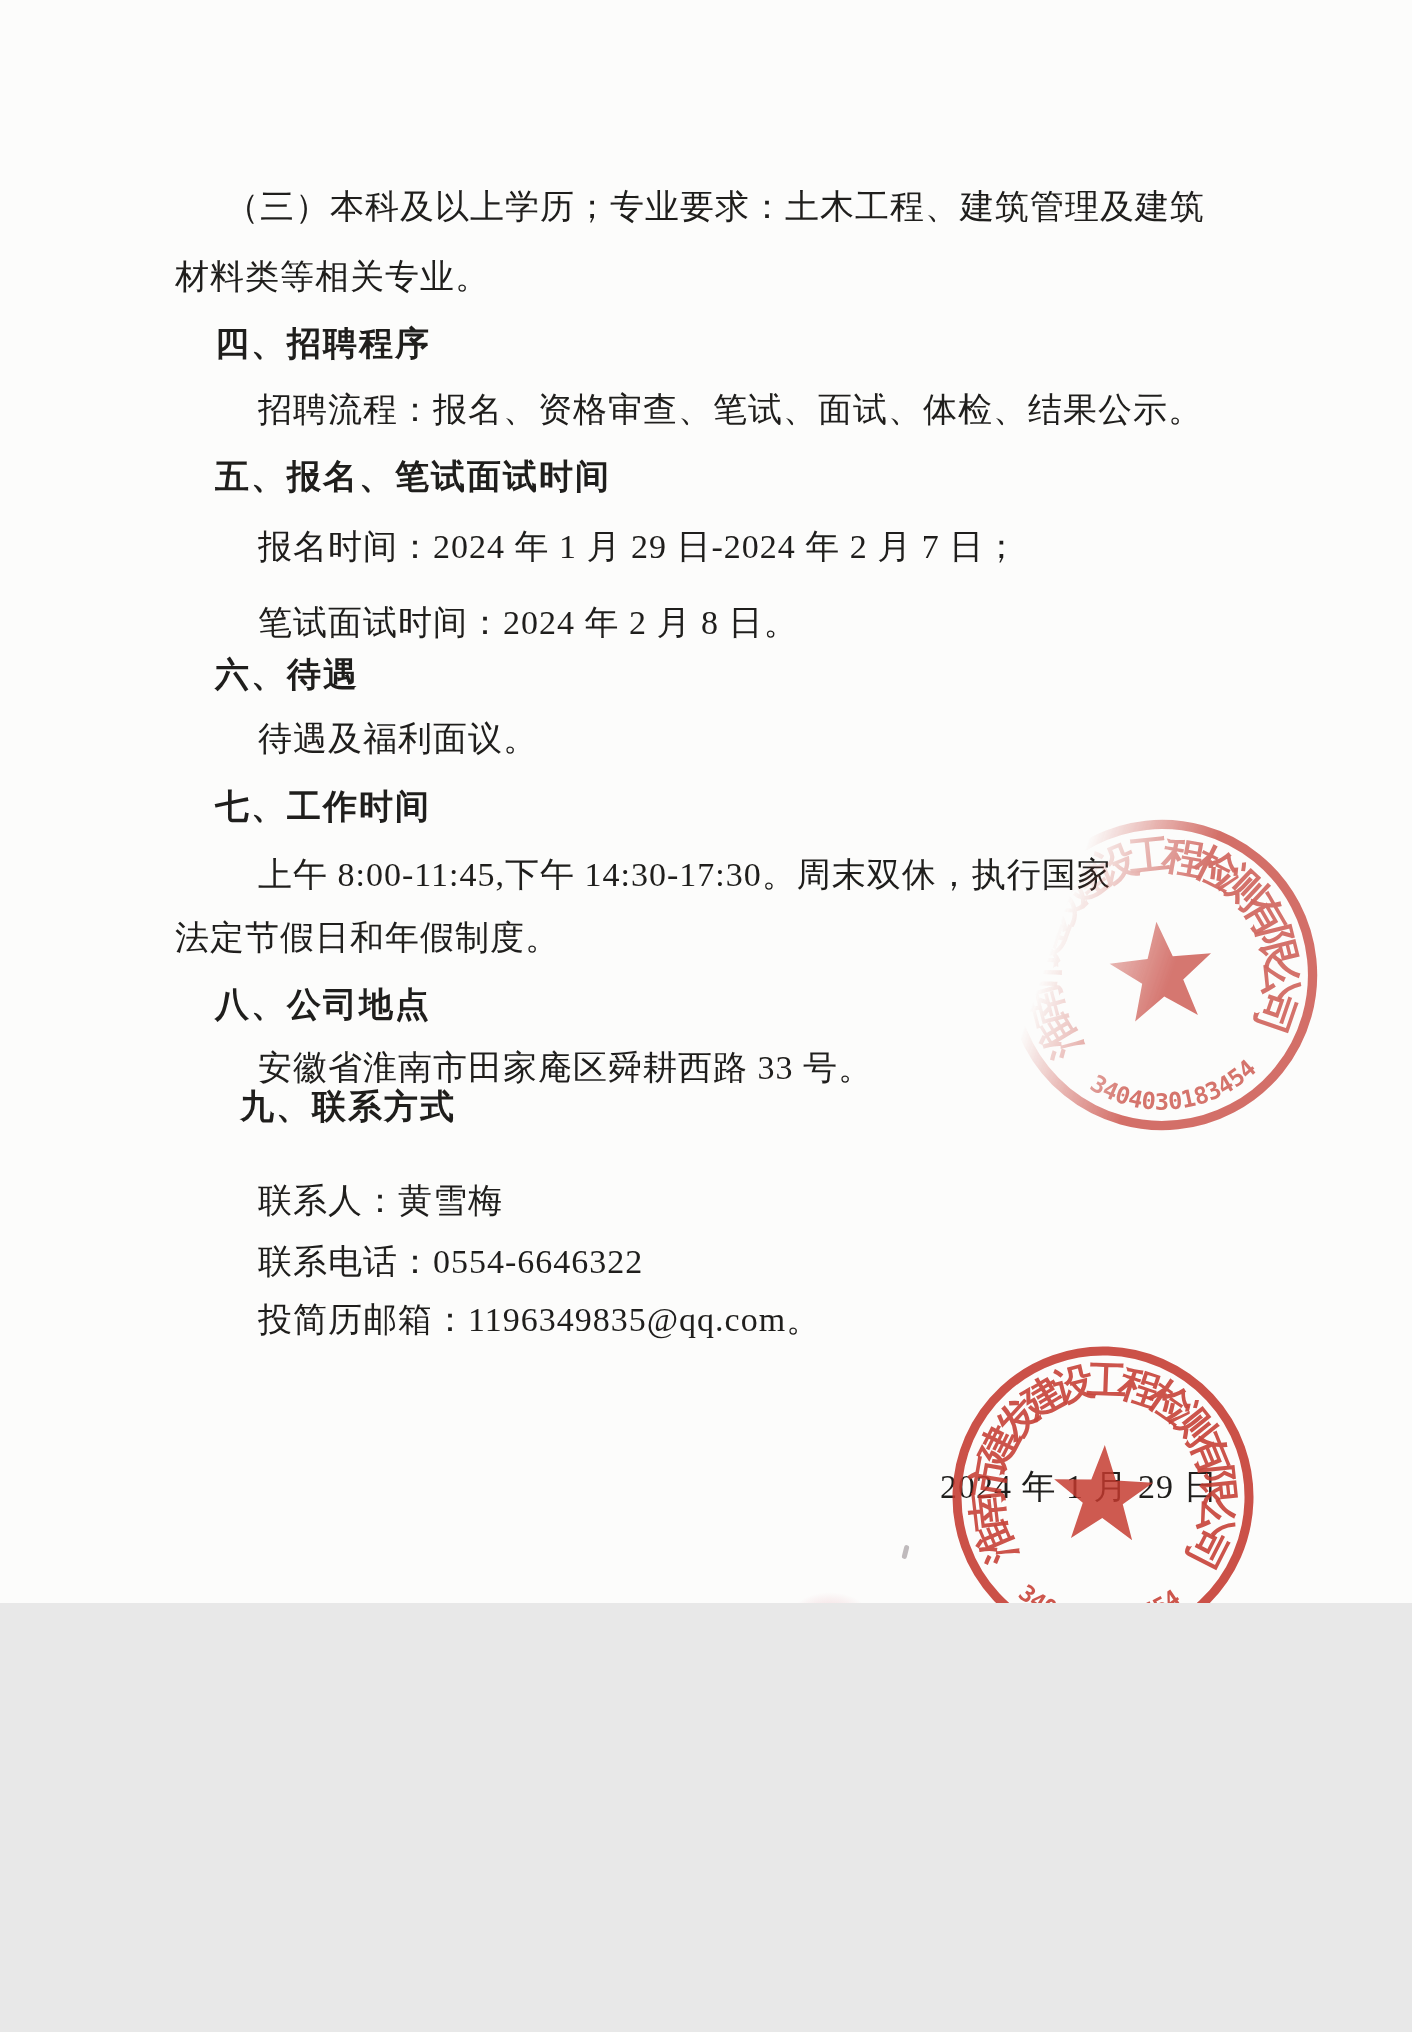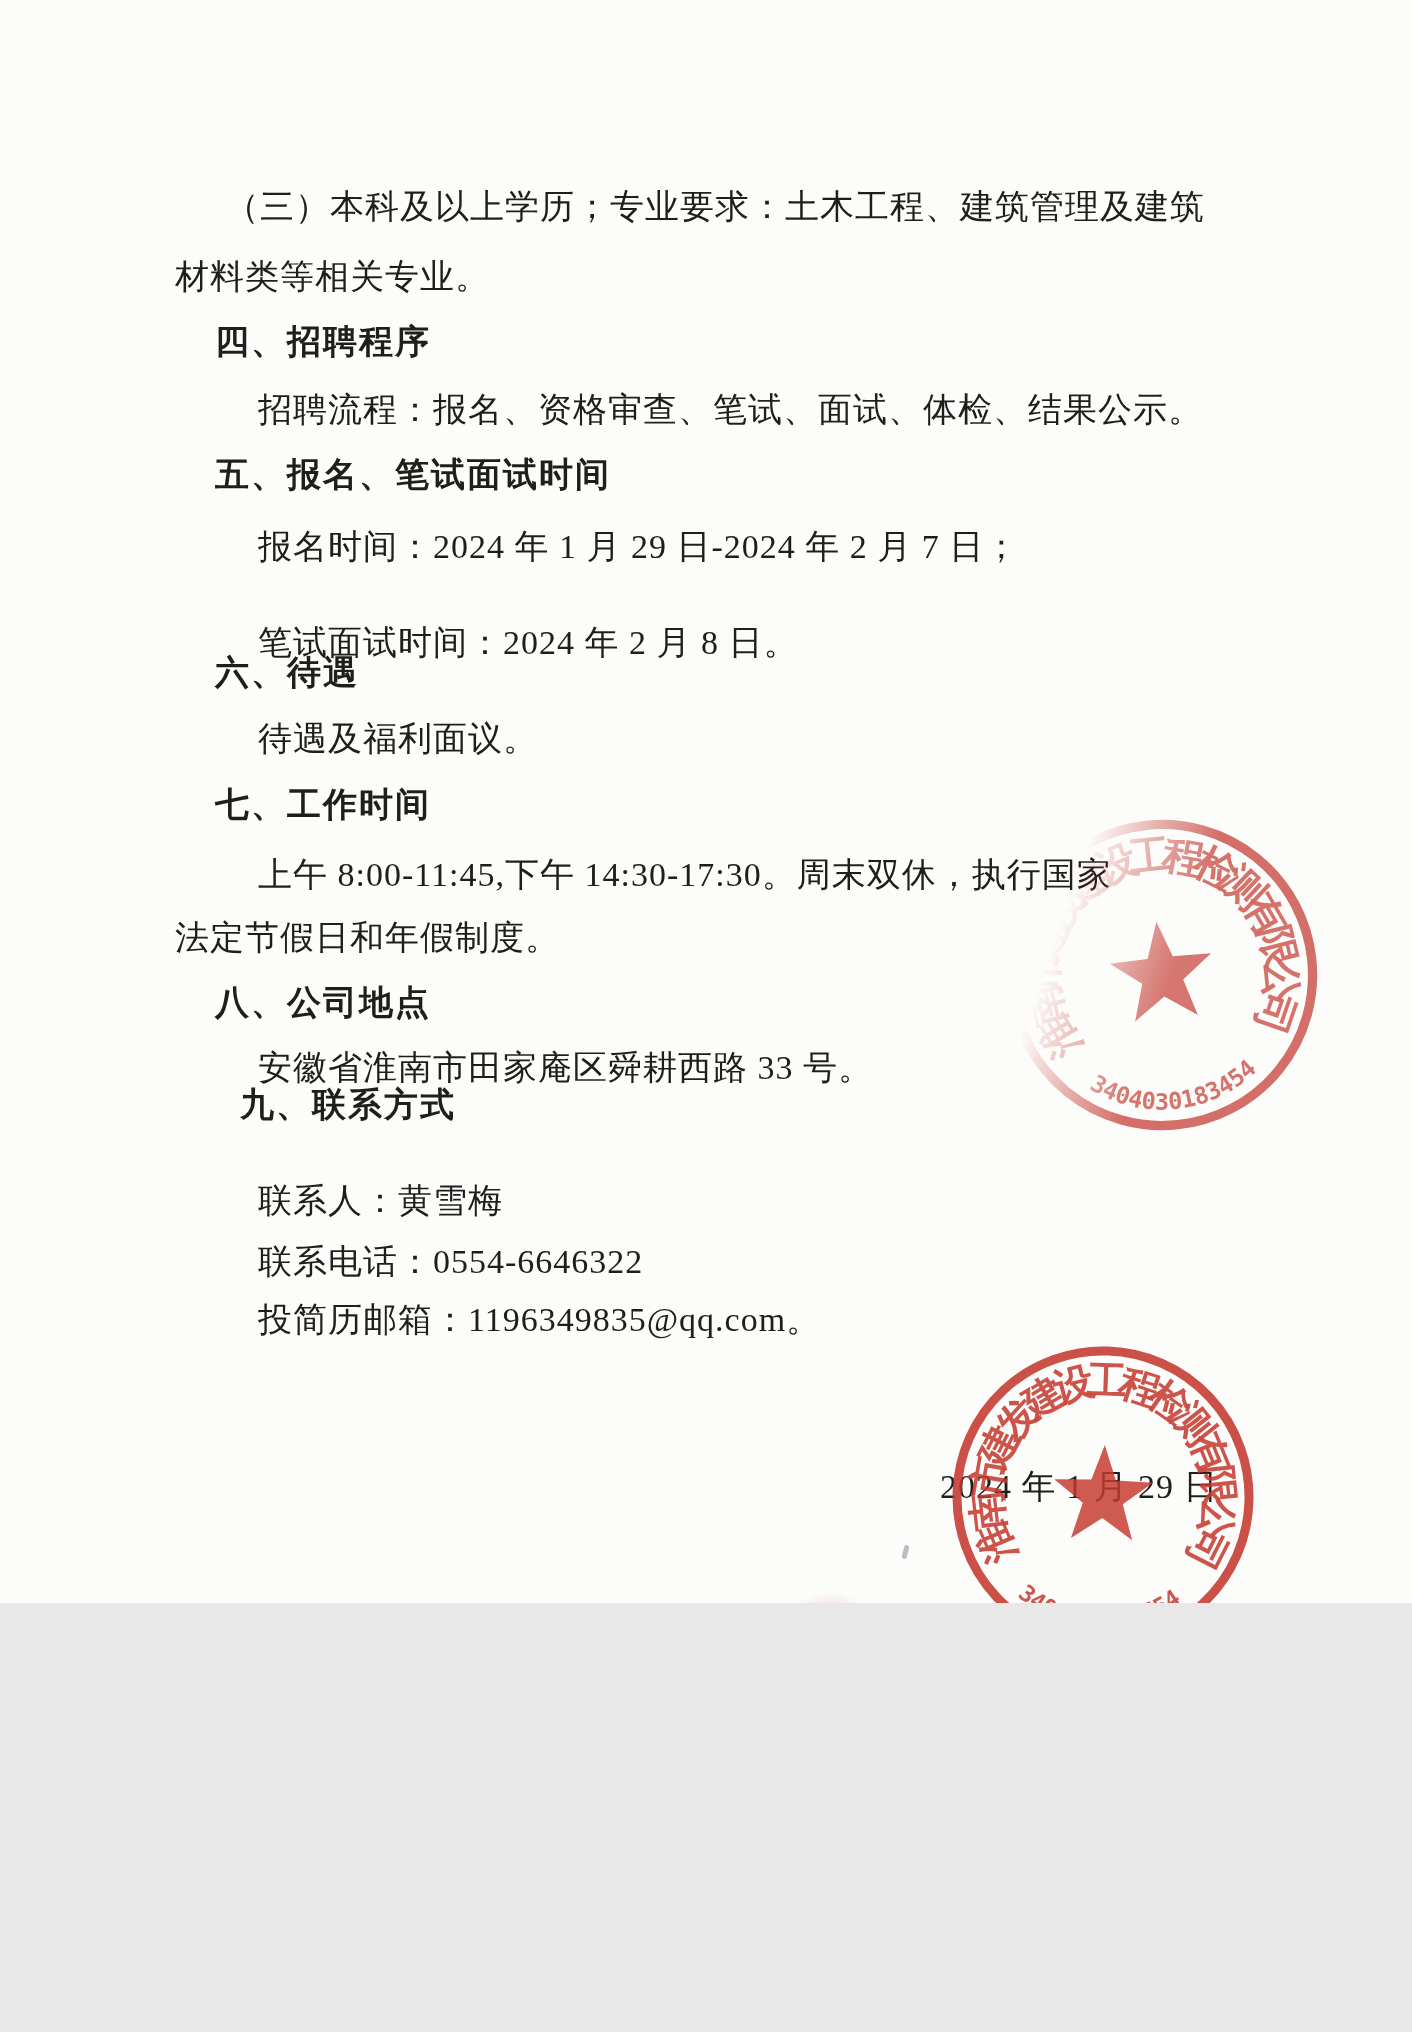--- a/index.html
+++ b/index.html
@@ -14,21 +14,21 @@
   .doc-line{
     position:absolute;
     white-space:nowrap;
     font-size:34px;
     letter-spacing:1px;
     line-height:1;
     z-index:1;
   }
   .doc-line.heading{
     font-weight:700;
-    font-family:Liberation Mono, monospace;
+    font-family:Liberation Serif, serif;
     letter-spacing:2px;
     text-align:center;
   }
   .date-line{
     position:absolute;
     left:940px;top:1464px;
     font-size:34px;
     letter-spacing:1px;
     white-space:nowrap;
     z-index:2;
@@ -78,21 +78,21 @@
 <body>
 
 <div class="page">
   <div id="doc-lines">
       <div class="doc-line" style="top: 190px; left: 225px;">（三）本科及以上学历；专业要求：土木工程、建筑管理及建筑</div>
       <div class="doc-line" style="top: 260px; left: 175px;">材料类等相关专业。</div>
       <div class="doc-line heading" style="top: 327px; left: 215px;">四、招聘程序</div>
       <div class="doc-line" style="top: 393px; left: 258px;">招聘流程：报名、资格审查、笔试、面试、体检、结果公示。</div>
       <div class="doc-line heading" style="top: 460px; left: 215px;">五、报名、笔试面试时间</div>
       <div class="doc-line" style="top: 530px; left: 258px;">报名时间：2024 年 1 月 29 日-2024 年 2 月 7 日；</div>
-      <div class="doc-line" style="top: 626px; left: 258px;">笔试面试时间：2024 年 2 月 8 日。</div>
+      <div class="doc-line" style="top: 606px; left: 258px;">笔试面试时间：2024 年 2 月 8 日。</div>
       <div class="doc-line heading" style="top: 658px; left: 215px;">六、待遇</div>
       <div class="doc-line" style="top: 722px; left: 258px;">待遇及福利面议。</div>
       <div class="doc-line heading" style="top: 790px; left: 215px;">七、工作时间</div>
       <div class="doc-line" style="top: 858px; left: 258px; text-align: center;">上午 8:00-11:45,下午 14:30-17:30。周末双休，执行国家</div>
       <div class="doc-line" style="top: 921px; left: 175px;">法定节假日和年假制度。</div>
       <div class="doc-line heading" style="top: 988px; left: 215px;">八、公司地点</div>
       <div class="doc-line" style="top: 1051px; left: 258px;">安徽省淮南市田家庵区舜耕西路 33 号。</div>
       <div class="doc-line heading" style="top: 1090px; left: 215px; margin-left: 25px;">九、联系方式</div>
       <div class="doc-line" style="top: 1184px; left: 258px;">联系人：黄雪梅</div>
       <div class="doc-line" style="top: 1245px; left: 258px;">联系电话：0554-6646322</div>

